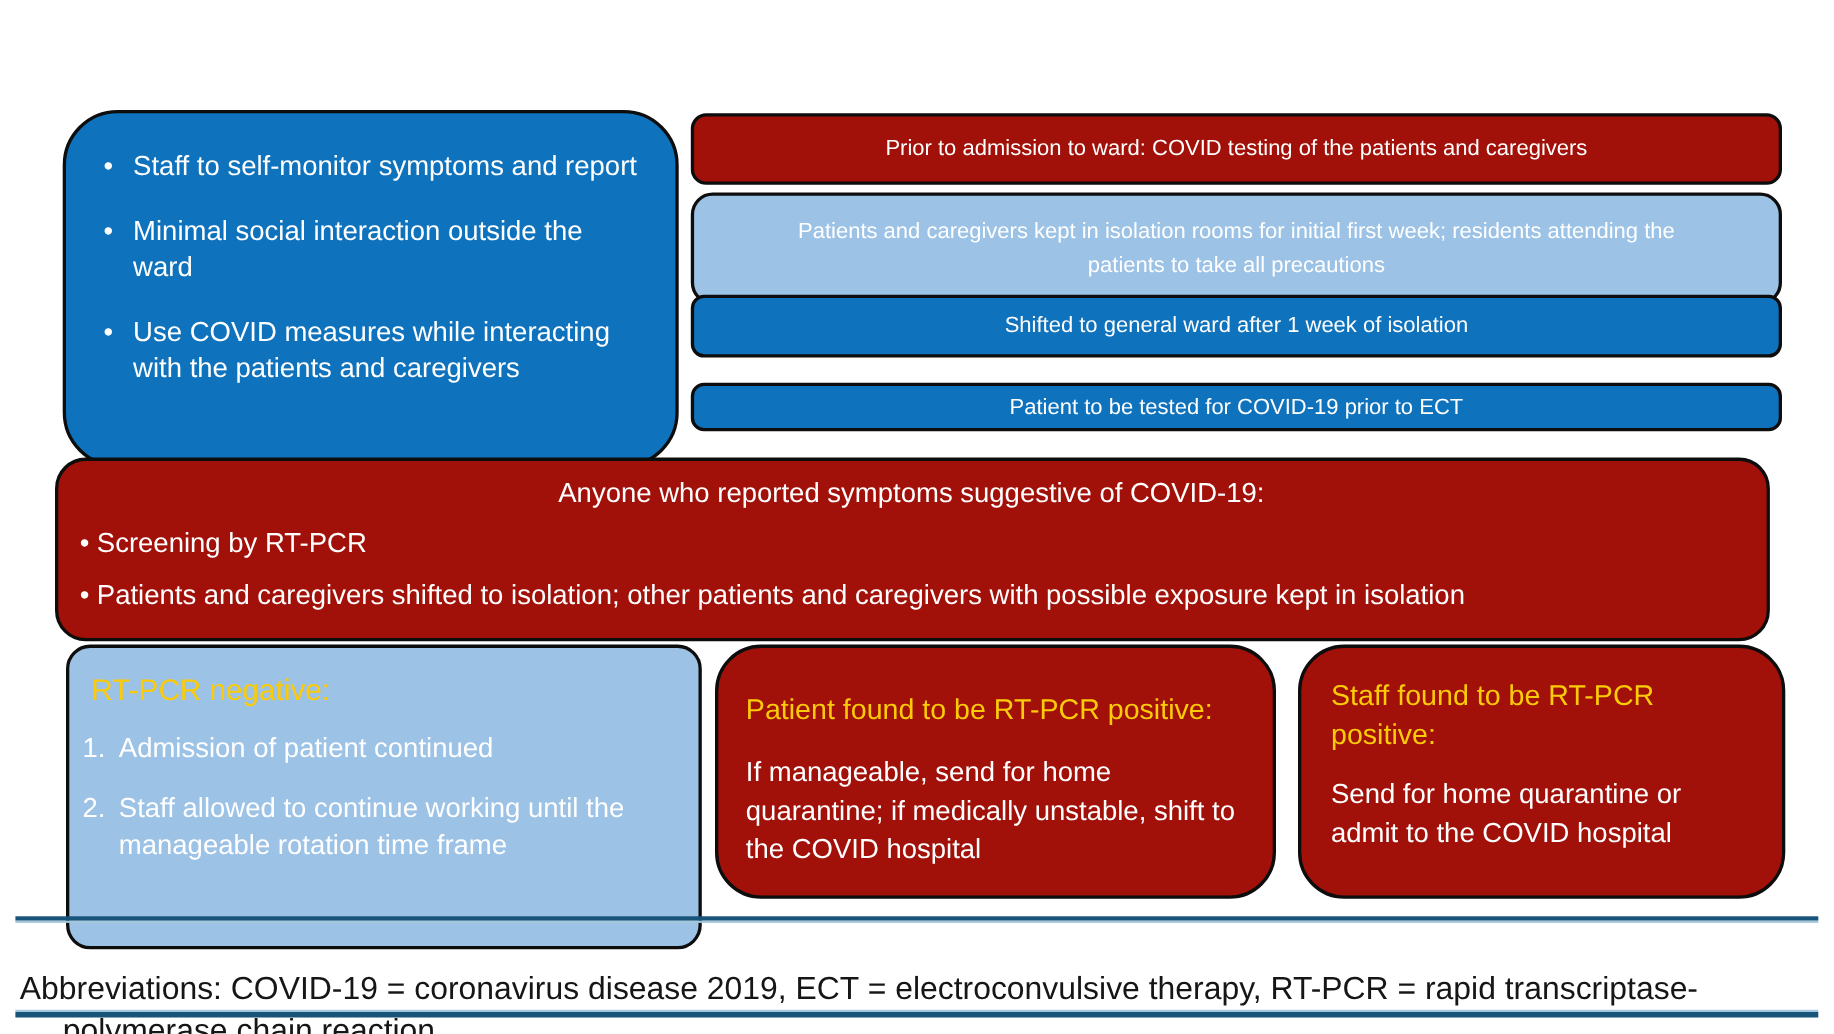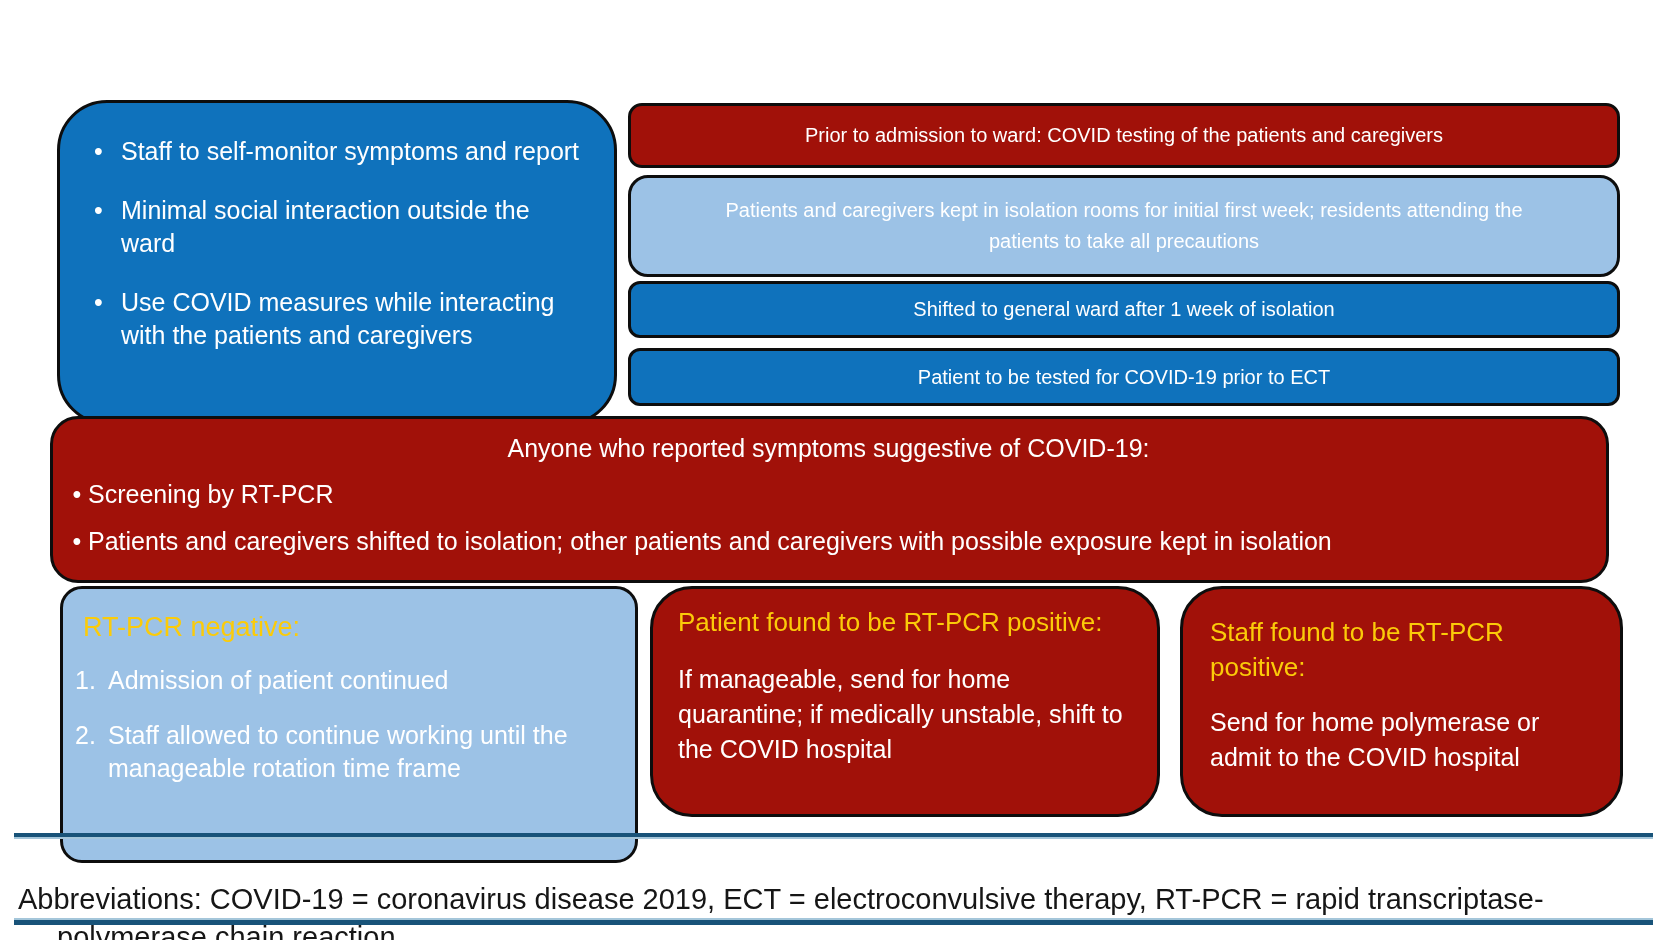--- a/index.html
+++ b/index.html
@@ -22,39 +22,39 @@
   .staffbox{left:57px;top:100px;width:560px;height:325px;border-radius:50px;
     padding:32px 28px 0 34px;font-size:25px;}
   .bullet-item{display:flex;margin-bottom:26px;line-height:33px;}
   .bullet-item .marker{width:27px;flex:none;}
 
   
   .step{left:628px;width:992px;display:flex;align-items:center;justify-content:center;
     text-align:center;font-size:20px;line-height:31px;}
   .stepA{top:103px;height:65px;border-radius:14px;}
   .stepB{top:175px;height:102px;border-radius:20px;padding:0 64px;justify-content:flex-end;}
-  .stepC{top:281px;height:57px;border-radius:12px;}
-  .stepD{top:348px;height:58px;border-radius:12px;}
+  .stepC{top:268px;height:57px;border-radius:12px;}
+  .stepD{top:348px;height:44px;border-radius:12px;}
 
   
   .symptoms{left:50px;top:416px;width:1559px;height:167px;border-radius:28px;
     padding:9px 24px 0 13px;font-size:25px;text-align:center;}
   .symptoms .heading{margin:4px 0 15px 9px;line-height:32px;}
   .symptoms .bullet-item{margin-bottom:16px;line-height:31px;}
   .symptoms .bullet-item .marker{width:22px;}
 
   
   .negbox{left:60px;top:586px;width:578px;height:277px;border-radius:22px;
     padding:22px 26px 0 12px;font-size:25px;}
   .negbox .heading{color:var(--yellow);font-size:27px;margin:0 0 20px 8px;line-height:33px;}
   .num-item{display:flex;margin-bottom:22px;line-height:33px;}
   .num-item .marker{width:33px;flex:none;}
 
   .patbox{left:650px;top:586px;width:510px;height:231px;border-radius:42px;
-    padding:17px 28px 0 25px;font-size:25px;}
+    padding:40px 28px 0 25px;font-size:25px;}
   .patbox .heading{color:var(--yellow);font-size:26px;margin-bottom:23px;line-height:33px;}
   .patbox .body{line-height:35px;}
 
   .staffposbox{left:1180px;top:586px;width:443px;height:231px;border-radius:42px;
     padding:26px 26px 0 27px;font-size:25px;}
   .staffposbox .heading{color:var(--yellow);font-size:26px;line-height:35px;margin-bottom:20px;}
   .staffposbox .body{line-height:35px;}
 
   
   .rule{position:absolute;left:14px;width:1639px;}
@@ -124,21 +124,21 @@
     </div>
   </div>
 
   <div class="box red patbox">
     <div class="heading">Patient found to be RT-PCR positive:</div>
     <div class="body">If manageable, send for home quarantine; if medically unstable, shift to the COVID hospital</div>
   </div>
 
   <div class="box red staffposbox">
     <div class="heading">Staff found to be RT-PCR positive:</div>
-    <div class="body">Send for home polymerase or admit to the COVID hospital</div>
+    <div class="body">Send for home quarantine or admit to the COVID hospital</div>
   </div>
 
   <div class="rule rule-top-dark"></div>
   <div class="rule rule-top-light"></div>
   <div class="footline footline1">Abbreviations: COVID-19 = coronavirus disease 2019, ECT = electroconvulsive therapy, RT-PCR = rapid transcriptase-</div>
   <div class="footline footline2">polymerase chain reaction.</div>
   <div class="rule rule-bot-light"></div>
   <div class="rule rule-bot-dark"></div>
 
 </div>

